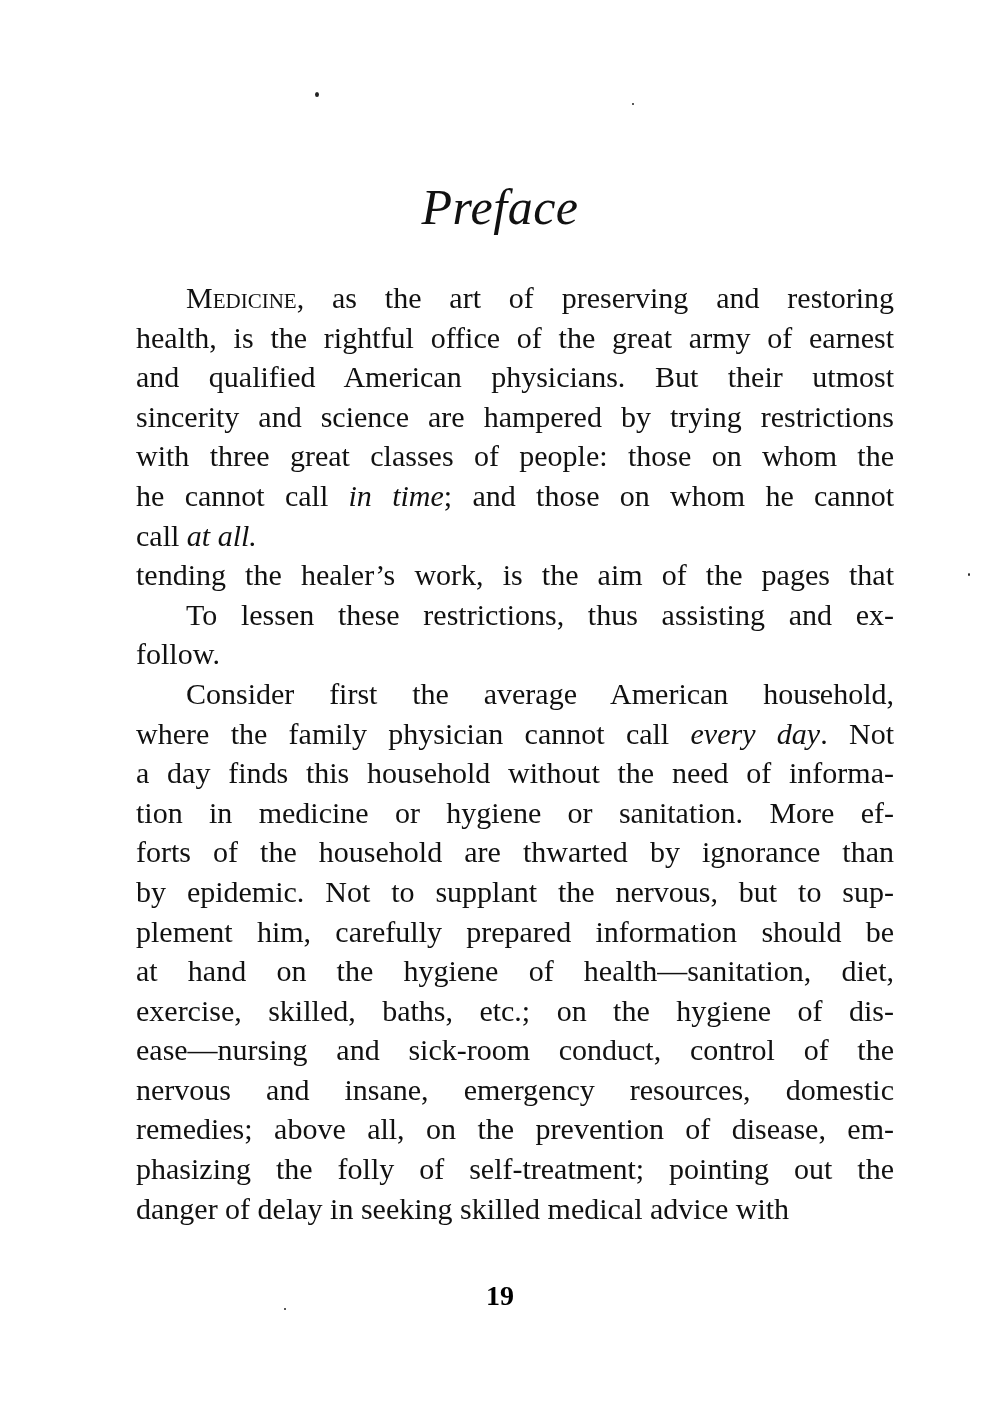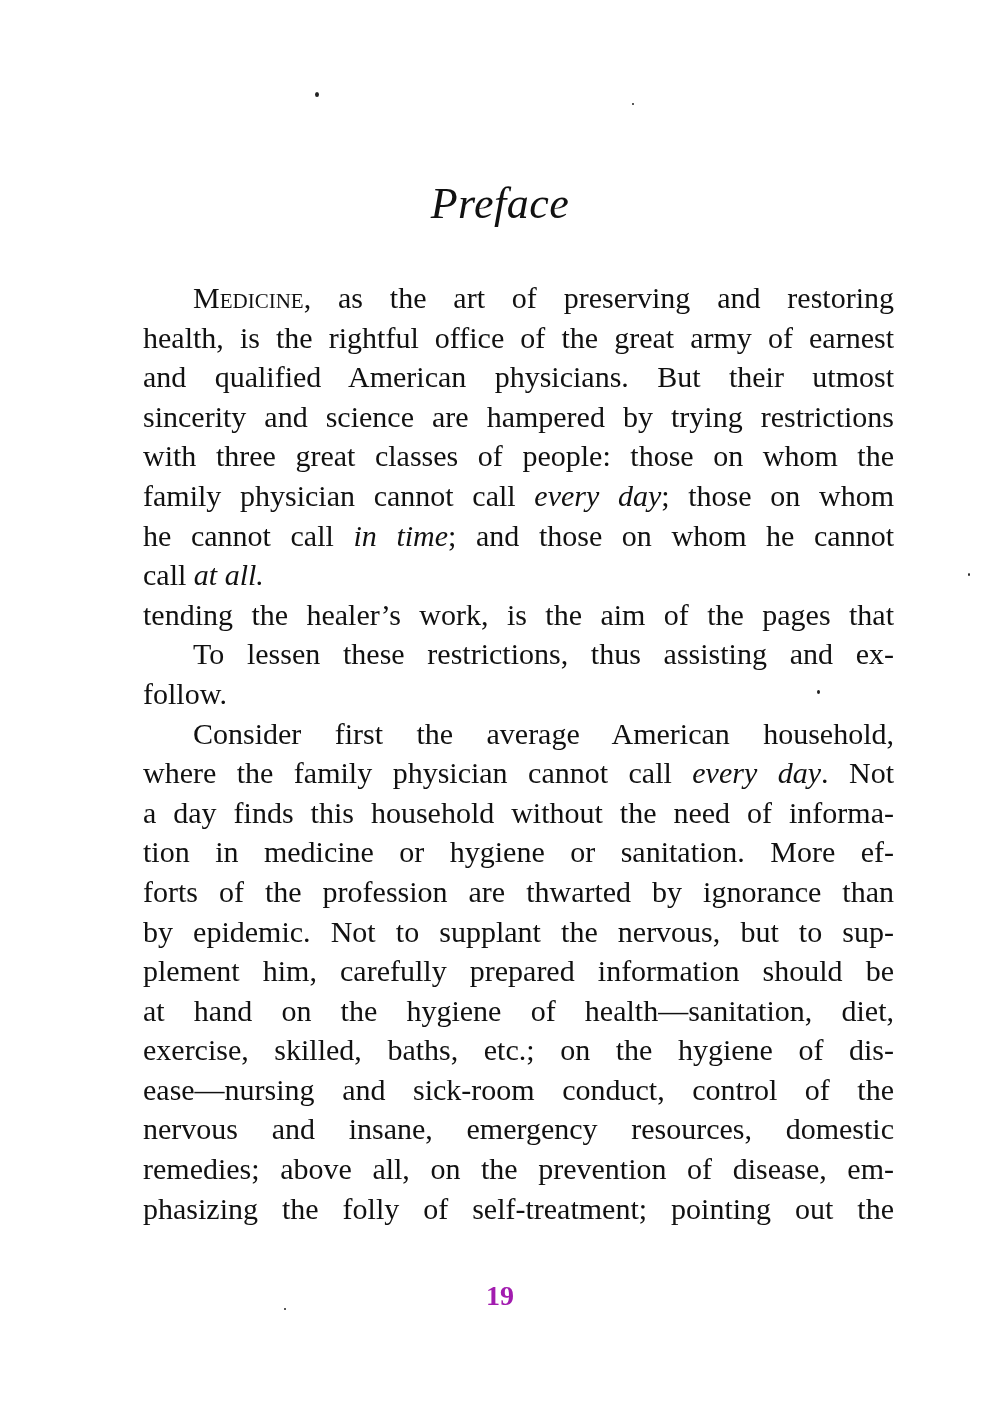--- a/index.html
+++ b/index.html
@@ -2,80 +2,79 @@
 <html><head>
 <meta charset="utf-8">
 <style>
   html, body { margin: 0; padding: 0; background: #ffffff; }
   body { width: 1000px; height: 1420px; position: relative; overflow: hidden; }
   .page { position: absolute; left: 0; top: 0; width: 1000px; height: 1420px; background: #fff; }
   .title {
     position: absolute; left: 0; width: 1000px; top: 178px;
     text-align: center;
     font-family: "Liberation Serif", "DejaVu Serif", serif;
-    font-style: italic; font-size: 44px; color: #111;
+    font-style: italic; font-size: 50px; color: #111;
     letter-spacing: 0.5px;
   }
   .text {
     position: absolute; left: 136px; width: 758px; top: 278px;
     font-family: "Liberation Serif", "DejaVu Serif", serif;
     font-size: 30px; color: #111;
   }
   .line {
     height: 39.6px; line-height: 39.6px;
     white-space: nowrap; text-align: justify; text-align-last: justify;
     overflow: visible;
-    margin-left: 7px;
   }
   .line.indent { padding-left: 50px; }
   .line.last { text-align-last: left; }
   .sc { font-variant: small-caps; }
   .it { font-style: italic; }
   .folio {
     position: absolute; left: 0; width: 1000px; top: 1280px; text-align: center;
     font-family: "Liberation Serif", "DejaVu Serif", serif;
-    font-size: 28px; font-weight: bold; color: #a21caf;
+    font-size: 28px; font-weight: bold; color: #000000;
   }
   .speck { position: absolute; background: #222; border-radius: 50%; }
 </style>
 </head>
 <body>
 
 <div class="page">
   <div class="title">Preface</div>
   <div class="text" id="body-text">
       <div>
         <div class="line indent"><span class="sc">Medicine</span><span>, as the art of preserving and restoring</span></div>
         <div class="line"><span>health, is the rightful office of the great army of earnest</span></div>
         <div class="line"><span>and qualified American physicians.  But their utmost</span></div>
         <div class="line"><span>sincerity and science are hampered by trying restrictions</span></div>
         <div class="line"><span>with three great classes of people: those on whom the</span></div>
-        <div class="line"><span>family physician cannot call </span><span class="it">every day</span><span>; those on whom</span></div>
         <div class="line"><span>he cannot call </span><span class="it">in time</span><span>; and those on whom he cannot</span></div>
         <div class="line last"><span>call </span><span class="it">at all.</span></div>
       </div>
       <div>
         <div class="line"><span>tending the healer’s work, is the aim of the pages that</span></div>
         <div class="line indent"><span>To lessen these restrictions, thus assisting and ex-</span></div>
         <div class="line last"><span>follow.</span></div>
       </div>
       <div>
         <div class="line indent"><span>Consider first the average American household,</span></div>
         <div class="line"><span>where the family physician cannot call </span><span class="it">every day</span><span>.  Not</span></div>
         <div class="line"><span>a day finds this household without the need of informa-</span></div>
         <div class="line"><span>tion in medicine or hygiene or sanitation.  More ef-</span></div>
-        <div class="line"><span>forts of the profession are thwarted by ignorance than</span></div>
+        <div class="line"><span>forts of the household are thwarted by ignorance than</span></div>
         <div class="line"><span>by epidemic.  Not to supplant the nervous, but to sup-</span></div>
         <div class="line"><span>plement him, carefully prepared information should be</span></div>
         <div class="line"><span>at hand on the hygiene of health—sanitation, diet,</span></div>
         <div class="line"><span>exercise, skilled, baths, etc.; on the hygiene of dis-</span></div>
         <div class="line"><span>ease—nursing and sick-room conduct, control of the</span></div>
         <div class="line"><span>nervous and insane, emergency resources, domestic</span></div>
         <div class="line"><span>remedies; above all, on the prevention of disease, em-</span></div>
         <div class="line"><span>phasizing the folly of self-treatment; pointing out the</span></div>
+        <div class="line last"><span>danger of delay in seeking skilled medical advice with</span></div>
       </div>
     </div>
   <div class="folio">19</div>
 
   <div class="speck" style="left:315px;top:92px;width:4px;height:5px;"></div>
   <div class="speck" style="left:632px;top:103px;width:2px;height:2px;"></div>
   <div class="speck" style="left:968px;top:573px;width:2px;height:3px;"></div>
   <div class="speck" style="left:817px;top:690px;width:3px;height:4px;"></div>
   <div class="speck" style="left:284px;top:1308px;width:2px;height:2px;"></div>
 </div>

